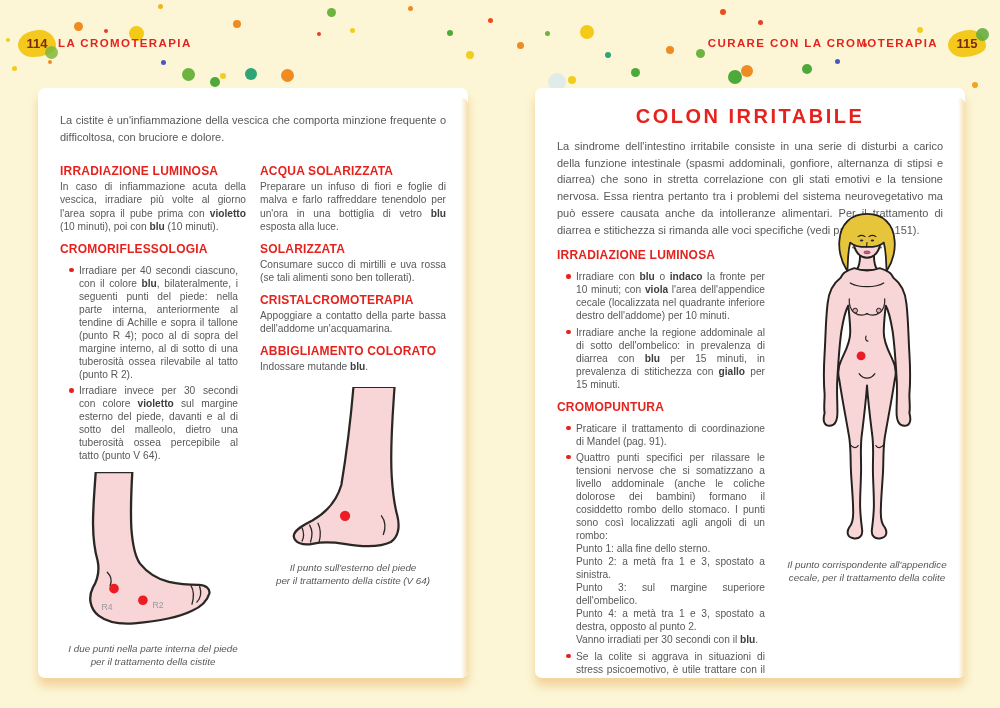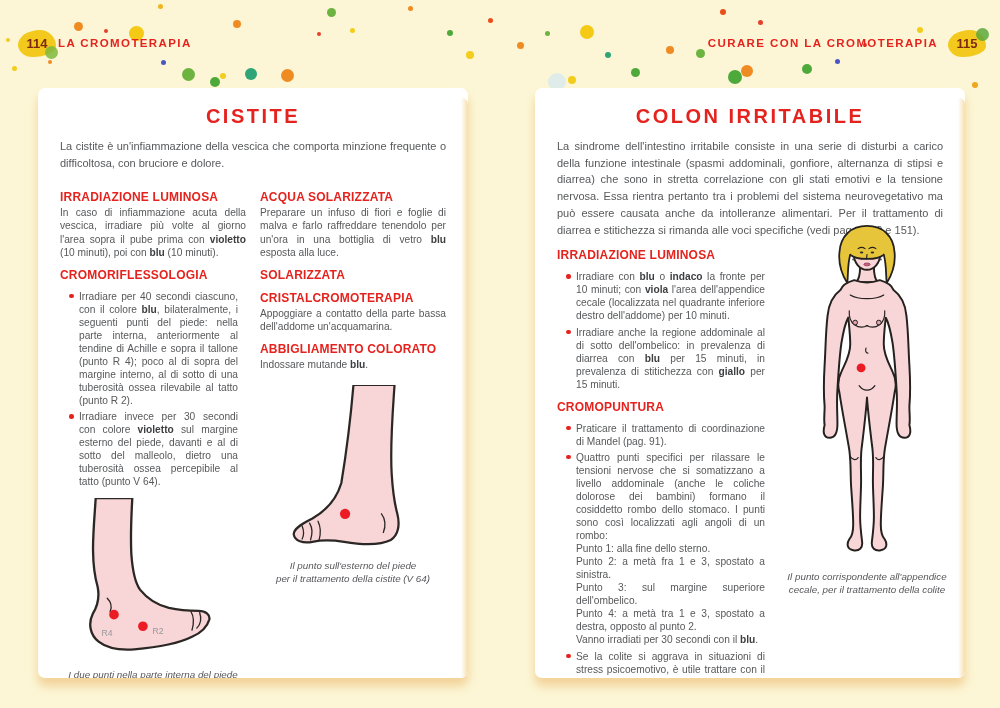--- a/index.html
+++ b/index.html
@@ -43,21 +43,21 @@
   li::before{content:"";position:absolute;left:1px;top:4px;width:4.5px;height:4.5px;border-radius:50%;background:#e5231e}
   .b{font-weight:700;color:#3d3e40}
   .cols{display:flex;gap:14px}
   .col{flex:1;min-width:0}
   .col-text{width:216px}
 
   figure{margin:0;text-align:center}
   figcaption{font-size:9.8px;font-style:italic;color:#56575a;line-height:1.32;white-space:pre-line;margin-top:3px}
   .fig-foot1{margin-top:10px}
   .fig-foot2{margin-top:14px}
-  .fig-body{position:absolute;top:136px;right:14px;width:168px}
+  .fig-body{position:absolute;top:124px;right:14px;width:168px}
 
   
   .skin{fill:#f8d6d8;stroke:#2b2724;stroke-width:2.4;stroke-linejoin:round}
   .skin2{fill:#f8d6d8;stroke:#24211e;stroke-width:2;stroke-linejoin:round}
   .hair{fill:#e7c53b;stroke:#24211e;stroke-width:1.8;stroke-linejoin:round}
   .detail{fill:none;stroke:#2b2724;stroke-width:1.4;stroke-linecap:round}
   .detail2{fill:none;stroke:#24211e;stroke-width:1.2;stroke-linecap:round}
   .pt{fill:#ec1c24}
   .ptlabel{fill:#97989b;font-size:9px;font-style:normal;font-family:"Liberation Sans",sans-serif}
 </style>
@@ -113,21 +113,20 @@
   </div>
   <div class="runhead rh-l">LA CROMOTERAPIA</div>
   <div class="runhead rh-r">CURARE CON LA CROMOTERAPIA</div>
   <div class="badge badge-r">
     <i class="blob"></i>
     <span class="num">115</span>
   </div>
 </header>
 
 <section class="page page-l">
-  <h1>CISTITE</h1>
   <p class="intro">La cistite è un'infiammazione della vescica che comporta minzione frequente o difficoltosa, con bruciore e dolore.</p>
   <div class="cols">
     <div class="col">
       <h2>IRRADIAZIONE LUMINOSA</h2>
       <p class="body"><span>In caso di infiammazione acuta della vescica, irradiare più volte al giorno l'area sopra il pube prima con </span><span class="b">violetto</span><span> (10 minuti), poi con </span><span class="b">blu</span><span> (10 minuti).</span></p>
       <h2>CROMORIFLESSOLOGIA</h2>
       <ul>
         <li><span>Irradiare per 40 secondi ciascuno, con il colore </span><span class="b">blu</span><span>, bilateralmente, i seguenti punti del piede: nella parte interna, anteriormente al tendine di Achille e sopra il tallone (punto R 4); poco al di sopra del margine interno, al di sotto di una tuberosità ossea rilevabile al tatto (punto R 2).</span></li>
         <li><span>Irradiare invece per 30 secondi con colore </span><span class="b">violetto</span><span> sul margine esterno del piede, davanti e al di sotto del malleolo, dietro una tuberosità ossea percepibile al tatto (punto V 64).</span></li>
       </ul>
@@ -143,20 +142,21 @@
           <text class="ptlabel" x="67" y="141">R2</text>
         </svg>
         <figcaption>I due punti nella parte interna del piede
 per il trattamento della cistite</figcaption>
       </figure>
     </div>
     <div class="col">
       <h2>ACQUA SOLARIZZATA</h2>
       <p class="body"><span>Preparare un infuso di fiori e foglie di malva e farlo raffreddare tenendolo per un'ora in una bottiglia di vetro </span><span class="b">blu</span><span> esposta alla luce.</span></p>
       <h2>SOLARIZZATA</h2>
+      <p class="body"><span>Consumare succo di mirtilli e uva rossa (se tali alimenti sono ben tollerati).</span></p>
       <h2>CRISTALCROMOTERAPIA</h2>
       <p class="body"><span>Appoggiare a contatto della parte bassa dell'addome un'acquamarina.</span></p>
       <h2>ABBIGLIAMENTO COLORATO</h2>
       <p class="body"><span>Indossare mutande </span><span class="b">blu</span><span>.</span></p>
       <figure class="fig fig-foot2">
         <svg width="126" height="168" viewBox="0 0 135 180">
           <path class="skin" d="M68,0 C65,35 60,75 55,105 C50,122 38,135 24,143 C12,149 4,154 4,160 C5,167 14,170 24,168 C34,166 44,166 58,168 C76,171 96,172 108,166 C116,161 118,150 115,138 C112,127 110,112 109,96 C107,65 110,30 112,0 Z"></path>
           <path class="detail" d="M13,151 C15,156 15,161 13,165"></path>
           <path class="detail" d="M21,148 C24,153 24,160 22,166"></path>
           <path class="detail" d="M30,146 C33,152 33,160 31,167"></path>

